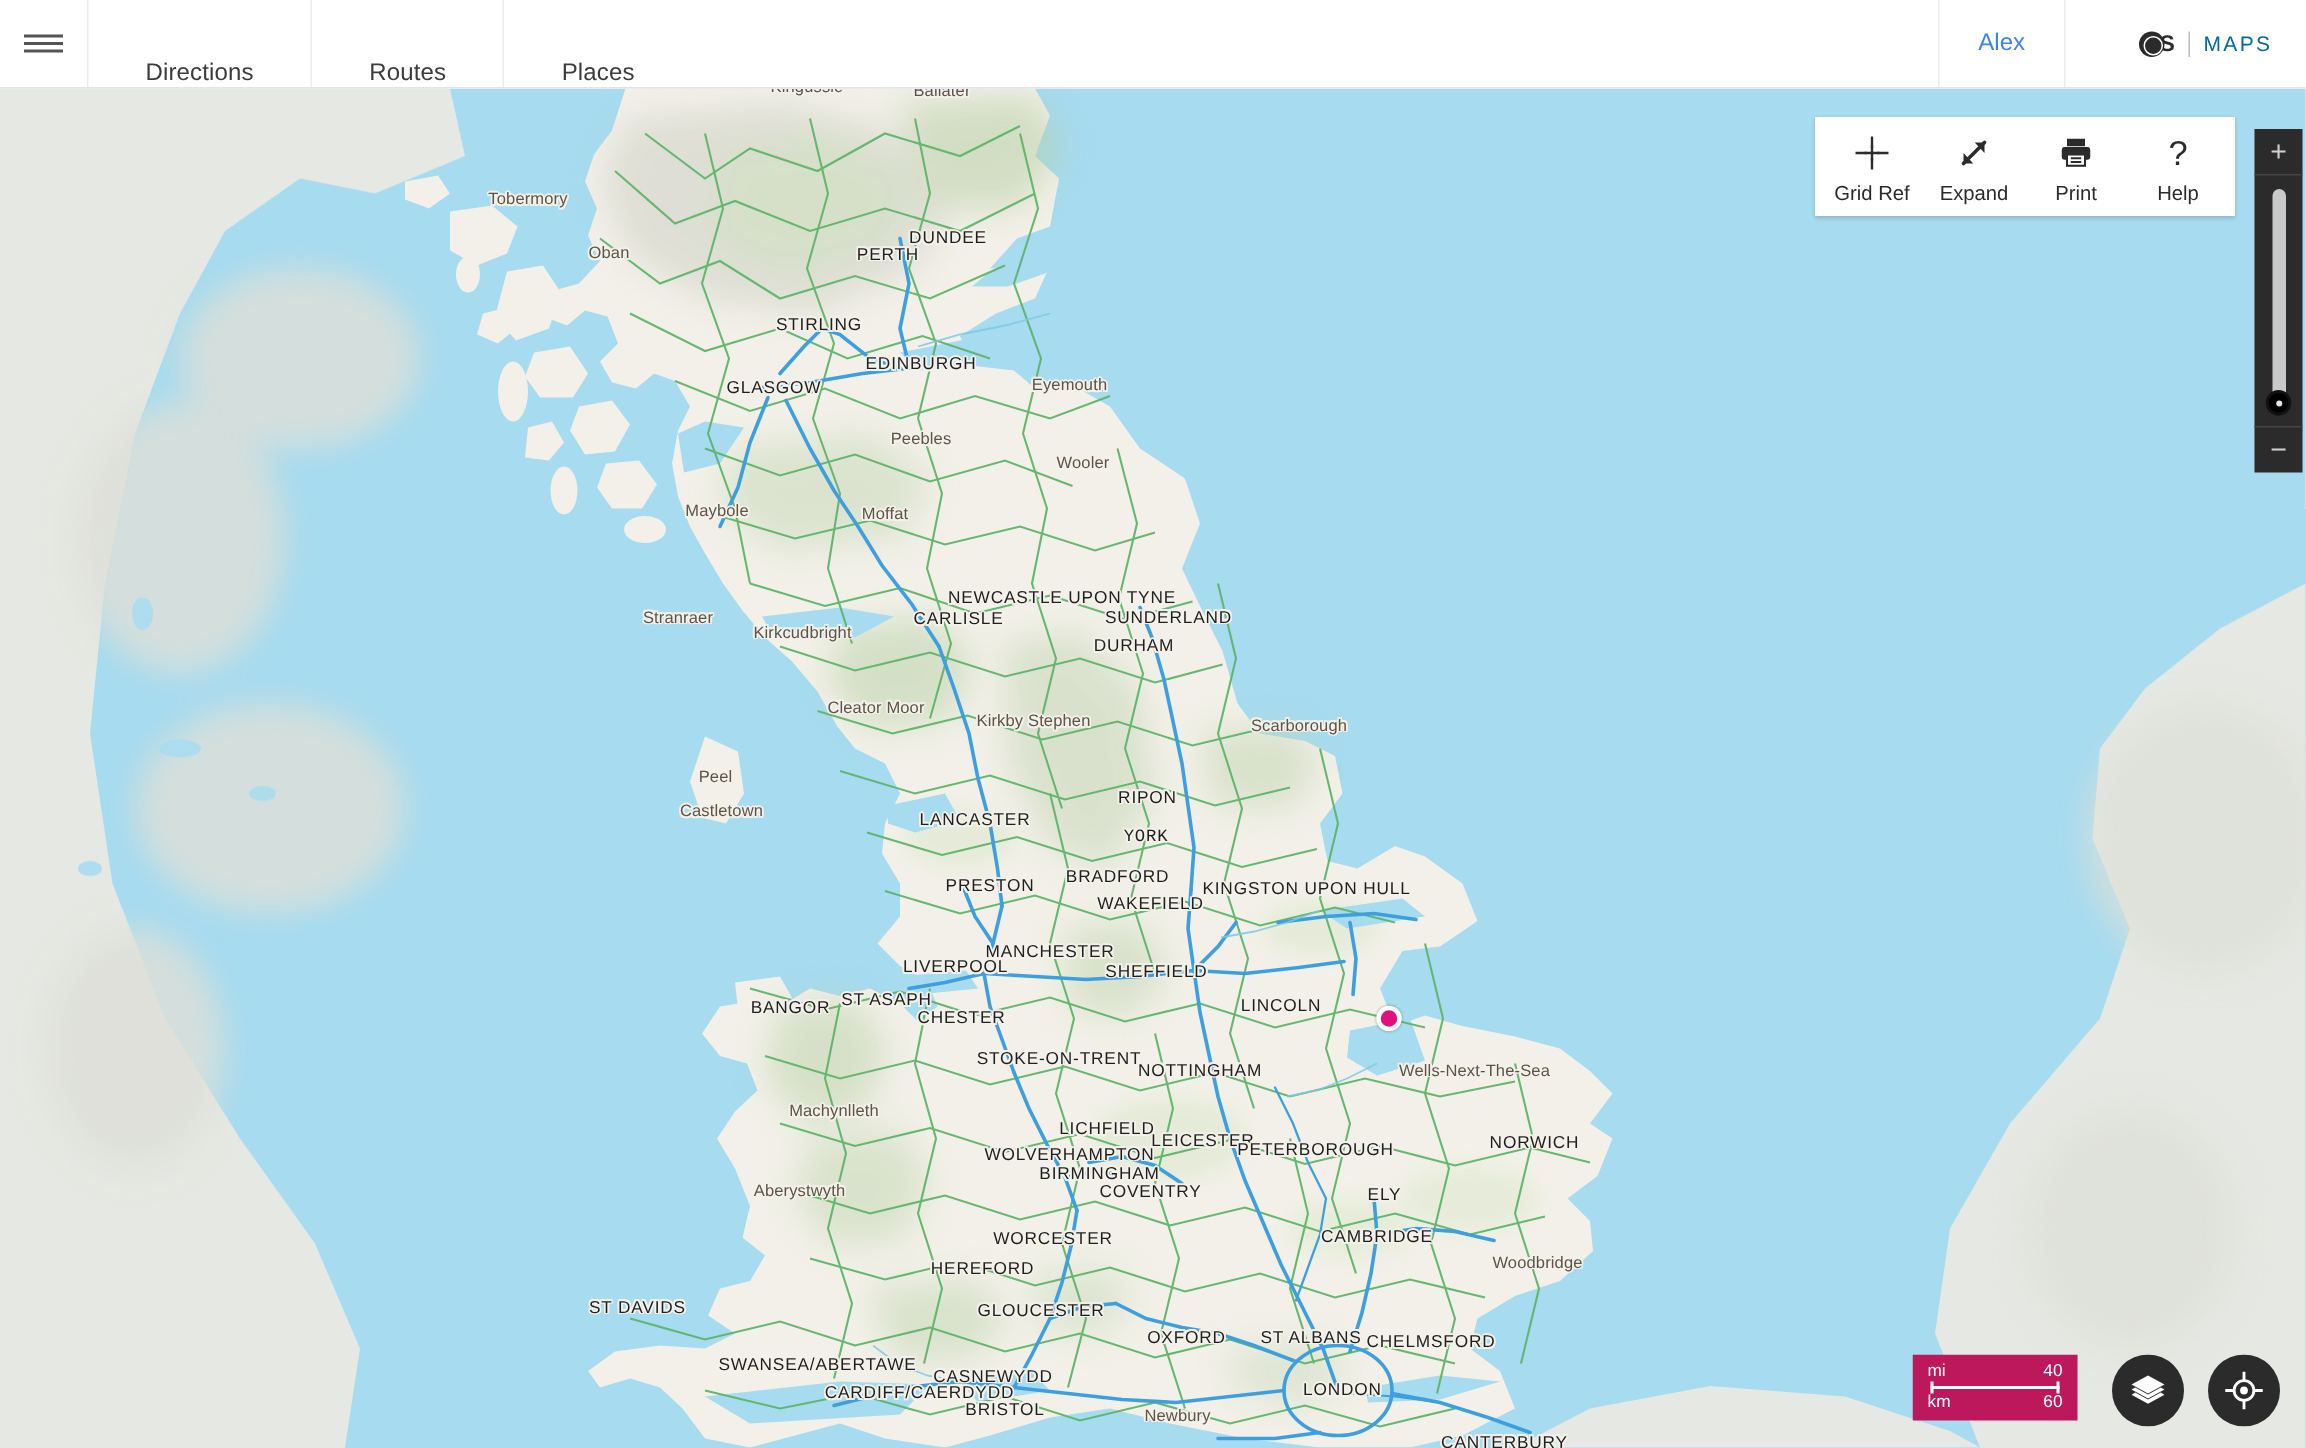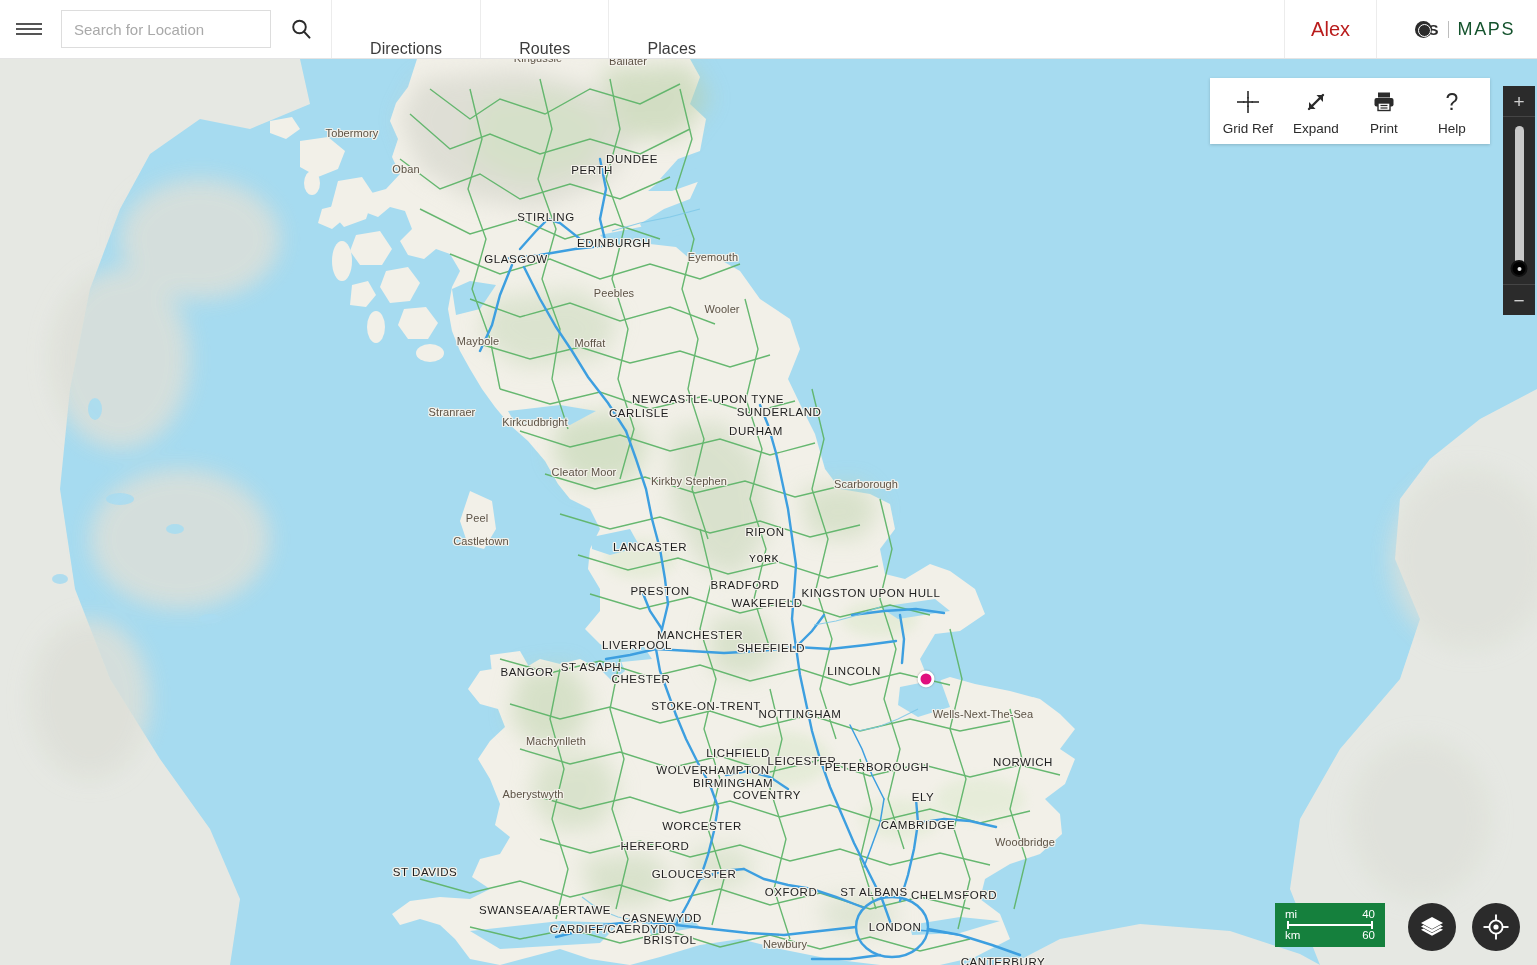--- a/index.html
+++ b/index.html
@@ -52,21 +52,21 @@
     padding: 0 38px;
     font-size: 16px; color: #3c3c3c;
     border-left: 1px solid #ececec;
     cursor: pointer;
     letter-spacing: 0.1px;
   }
   #header-spacer { flex: 1; }
   #user-menu {
     display: flex; align-items: center; justify-content: center;
     padding: 0 26px;
-    font-size: 20px; color: #b91c1c;
+    font-size: 16px; color: #3b82f6;
     border-left: 1px solid #ececec;
     border-right: 1px solid #ececec;
     cursor: pointer;
   }
   #brand {
     display: flex; align-items: center; justify-content: flex-end;
     padding-right: 22px; width: 160px;
     cursor: pointer;
   }
   #brand .os-mark {
@@ -79,21 +79,21 @@
     border: 1.5px solid #ffffff;
   }
   #brand .os-s {
     font-size: 15px; font-weight: bold; color: #2b2b2b;
     margin-left: -3px; letter-spacing: 0;
   }
   #brand .divider {
     width: 1px; height: 17px; background: #bdbdbd; margin: 0 9px;
   }
   #brand .maps-word {
-    font-size: 18px; letter-spacing: 1.6px; color: #14532d; font-weight: 500;
+    font-size: 14px; letter-spacing: 1.6px; color: #0369a1; font-weight: 500;
   }
 
   
   #map {
     position: absolute; top: 59px; left: 0;
     width: 1537px; height: 906px;
     background: #a6dbf0;
     overflow: hidden;
   }
   #map-canvas { position: absolute; inset: 0; }
@@ -187,21 +187,21 @@
   }
   #zoom-handle::after {
     content: ""; position: absolute; left: 4.5px; top: 4.5px;
     width: 4px; height: 4px; border-radius: 50%; background: #e8e8e8;
   }
 
   
   #scale-bar {
     position: absolute; bottom: 18px; right: 152px;
     width: 110px; height: 44px;
-    background: #15803d;
+    background: #be185d;
     color: #ffffff;
     padding: 5px 10px;
     z-index: 30;
   }
   #scale-bar .row {
     display: flex; justify-content: space-between; align-items: center;
     font-size: 11.5px; line-height: 13px;
     font-family: "Liberation Sans", sans-serif;
   }
   #scale-line {
@@ -234,29 +234,20 @@
 <div id="header">
 
   <div id="hamburger">
     <div>
       <span class="bar"></span>
       <span class="bar"></span>
       <span class="bar"></span>
     </div>
   </div>
 
-  <div id="search-wrap">
-    <input id="search-input" type="text" placeholder="Search for Location" style="">
-    <button id="search-btn">
-      <svg width="22" height="22" viewBox="0 0 22 22">
-        <circle cx="9.5" cy="9" r="6.3" fill="none" stroke="#2b2b2b" stroke-width="1.9"></circle>
-        <line x1="14" y1="13.6" x2="19.5" y2="19.6" stroke="#2b2b2b" stroke-width="2.1" stroke-linecap="round"></line>
-      </svg>
-    </button>
-  </div>
 
   <div class="nav-tabs">
     <div class="nav-tab">
       <span>Directions</span>
     </div>
     <div class="nav-tab">
       <span>Routes</span>
     </div>
     <div class="nav-tab">
       <span>Places</span>

